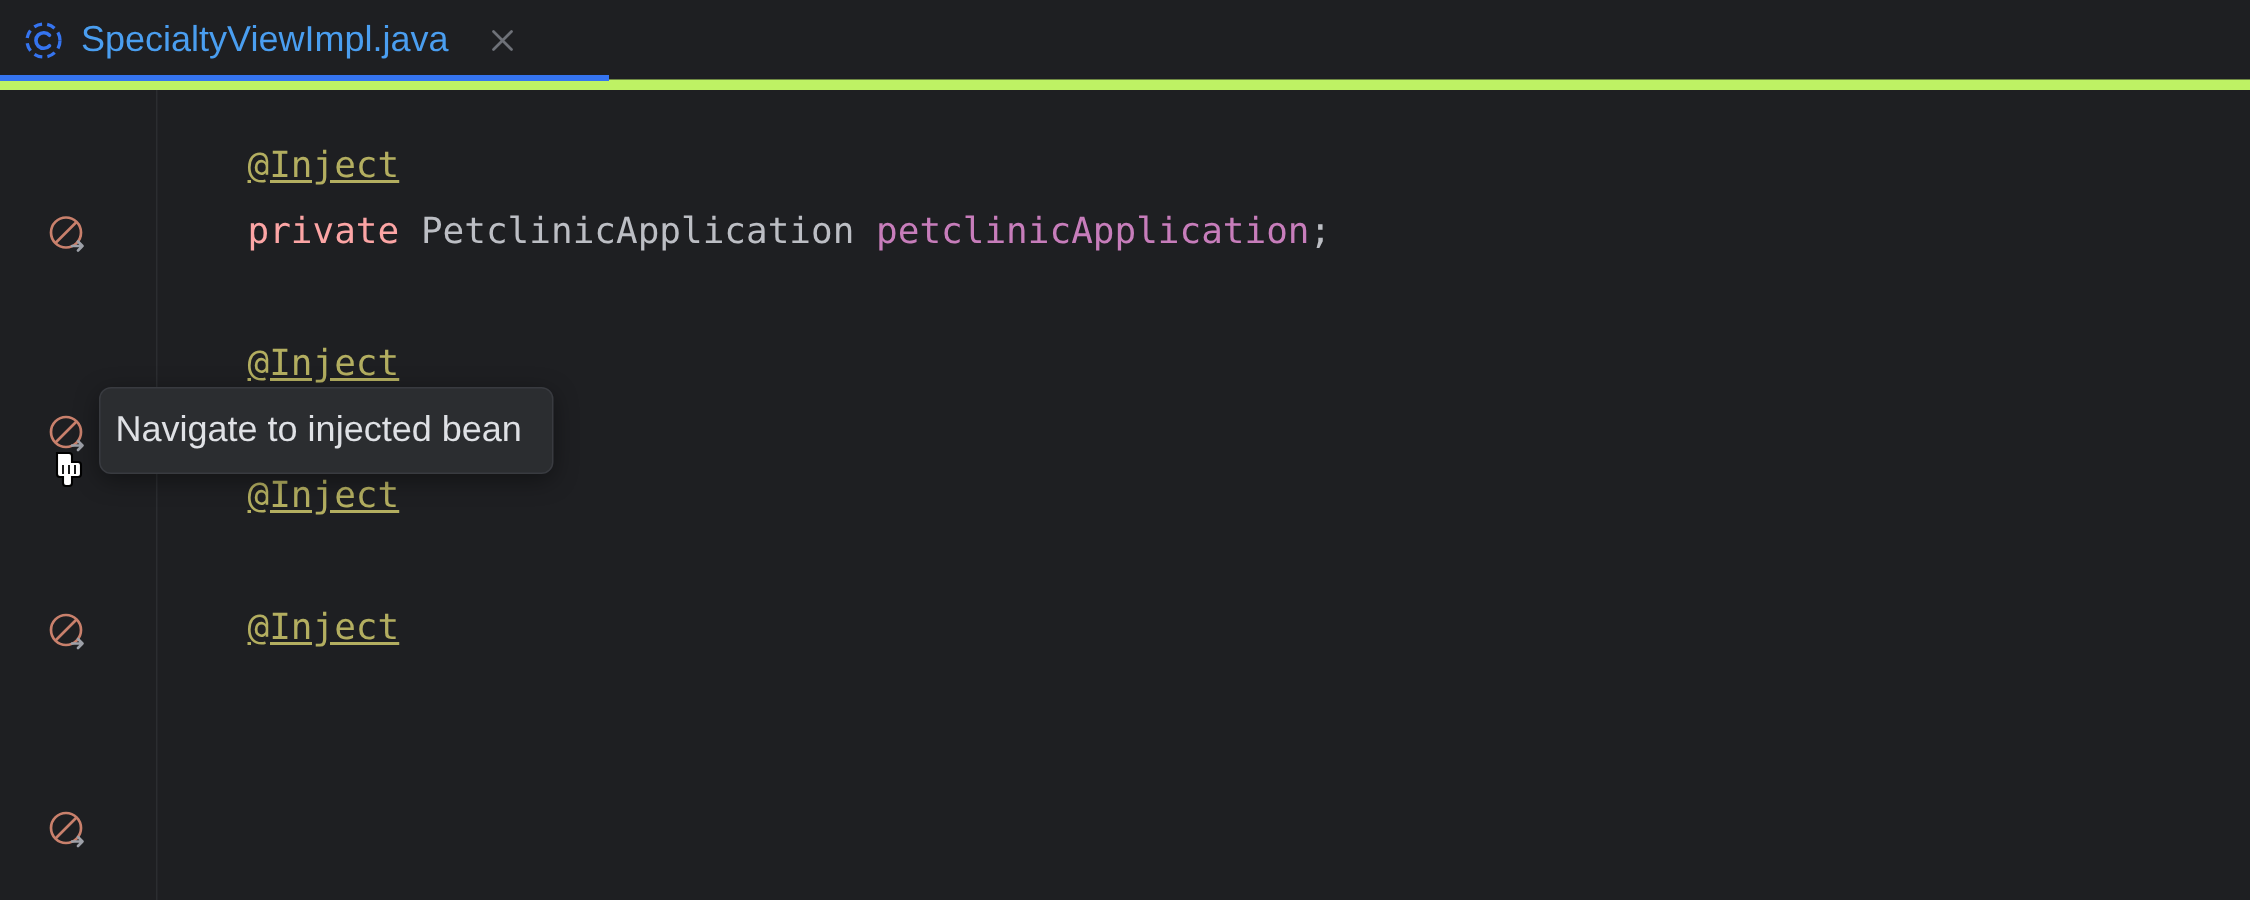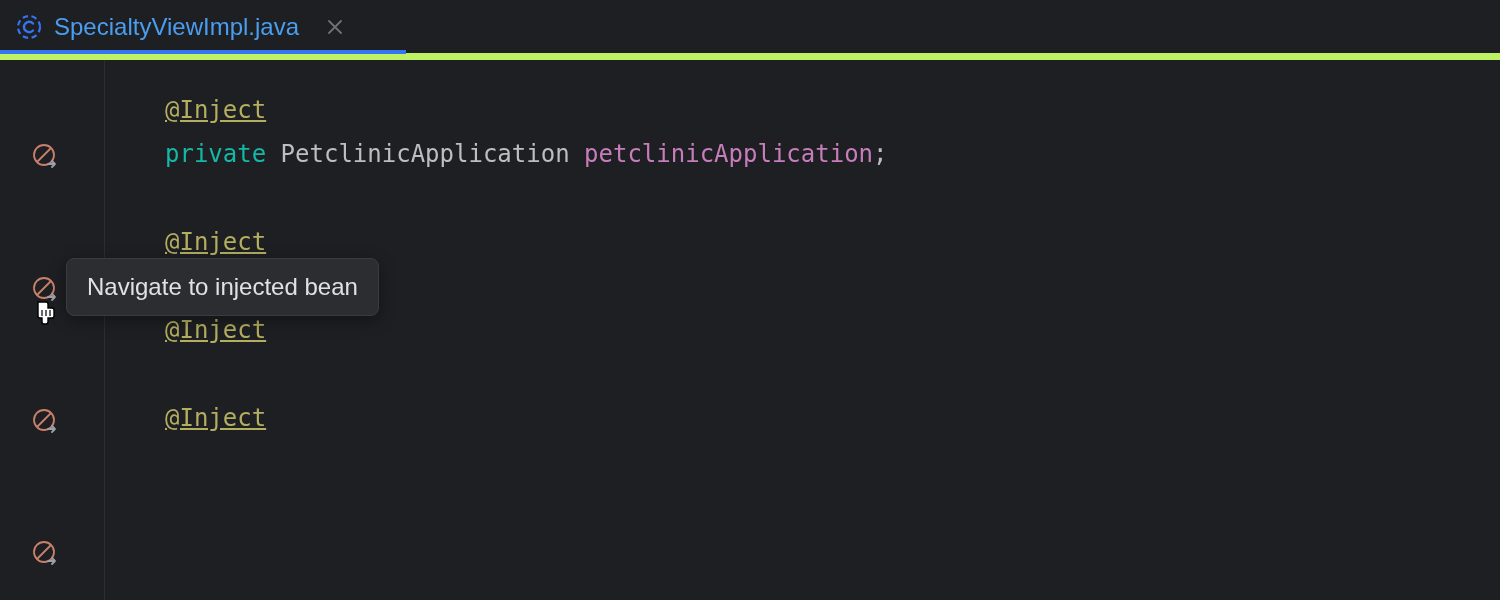--- a/index.html
+++ b/index.html
@@ -92,21 +92,21 @@
     }
     .code-line {
       white-space: pre;
       height: 44px;
     }
     .annotation {
       color: #b3ae60;
       text-decoration: underline;
     }
     .keyword {
-      color: #14b8a6;
+      color: #fca5a5;
     }
     .type {
       color: #bcbec4;
     }
     .field {
       color: #c77dbb;
     }
     .semicolon {
       color: #bcbec4;
     }
@@ -184,21 +184,21 @@
     <div class="code-line"><span class="annotation">@Inject</span></div>
     <div class="code-line"><span class="keyword">private</span> <span class="type">PetclinicApplication</span> <span class="field">petclinicApplication</span><span class="semicolon">;</span></div>
     <div class="code-line"></div>
     <div class="code-line"><span class="annotation">@Inject</span></div>
     <div class="code-line"></div>
     <div class="code-line"><span class="annotation">@Inject</span></div>
     <div class="code-line"></div>
     <div class="code-line"><span class="annotation">@Inject</span></div>
   </div>
 
-  <div class="tooltip" style="left: 66px; top: 198px;">
+  <div class="tooltip" style="left: 66px; top: 198px; padding-left: 10px;">
     <span>Navigate to injected bean</span>
   </div>
 
   <div class="cursor-pointer" style="left: 32px; top: 238px;">
     <svg width="26" height="28" viewBox="0 0 26 28">
       <path d="M 6 4 L 6 18 Q 6 20 8 20 L 10 20 L 10 24 Q 10 26 12 26 L 14 26 Q 16 26 16 24 L 16 20 L 20 20 Q 22 20 22 18 L 22 12 Q 22 10 20 10 L 16 10 L 16 6 Q 16 4 14 4 L 8 4 Q 6 4 6 4 Z" fill="#ffffff" stroke="#000000" stroke-width="1.4"></path>
       <line x1="10" y1="12" x2="10" y2="18" stroke="#000000" stroke-width="1.2"></line>
       <line x1="14" y1="12" x2="14" y2="18" stroke="#000000" stroke-width="1.2"></line>
       <line x1="18" y1="12" x2="18" y2="18" stroke="#000000" stroke-width="1.2"></line>
     </svg>

